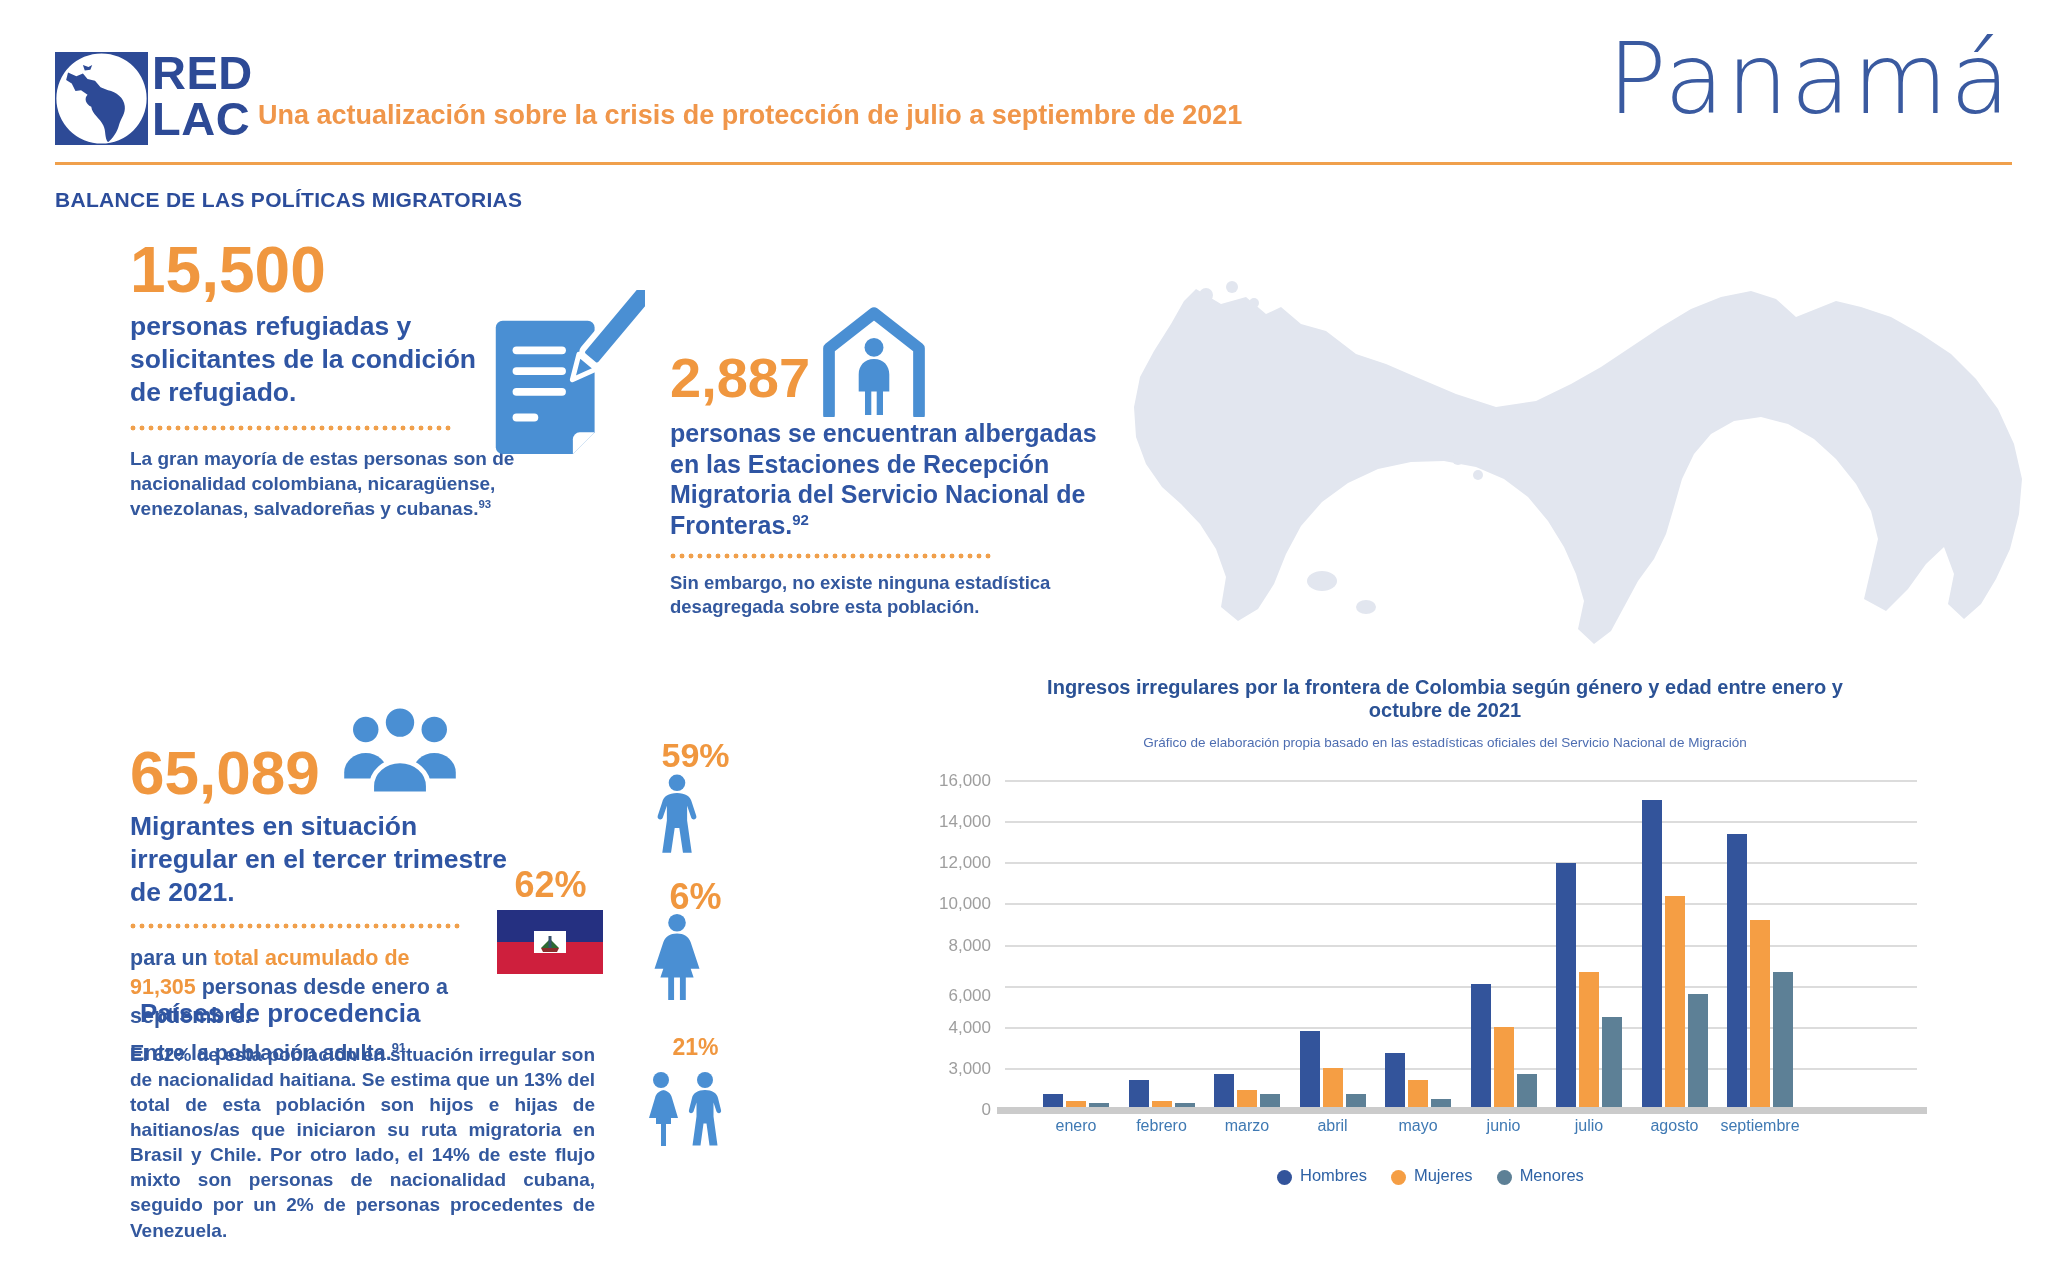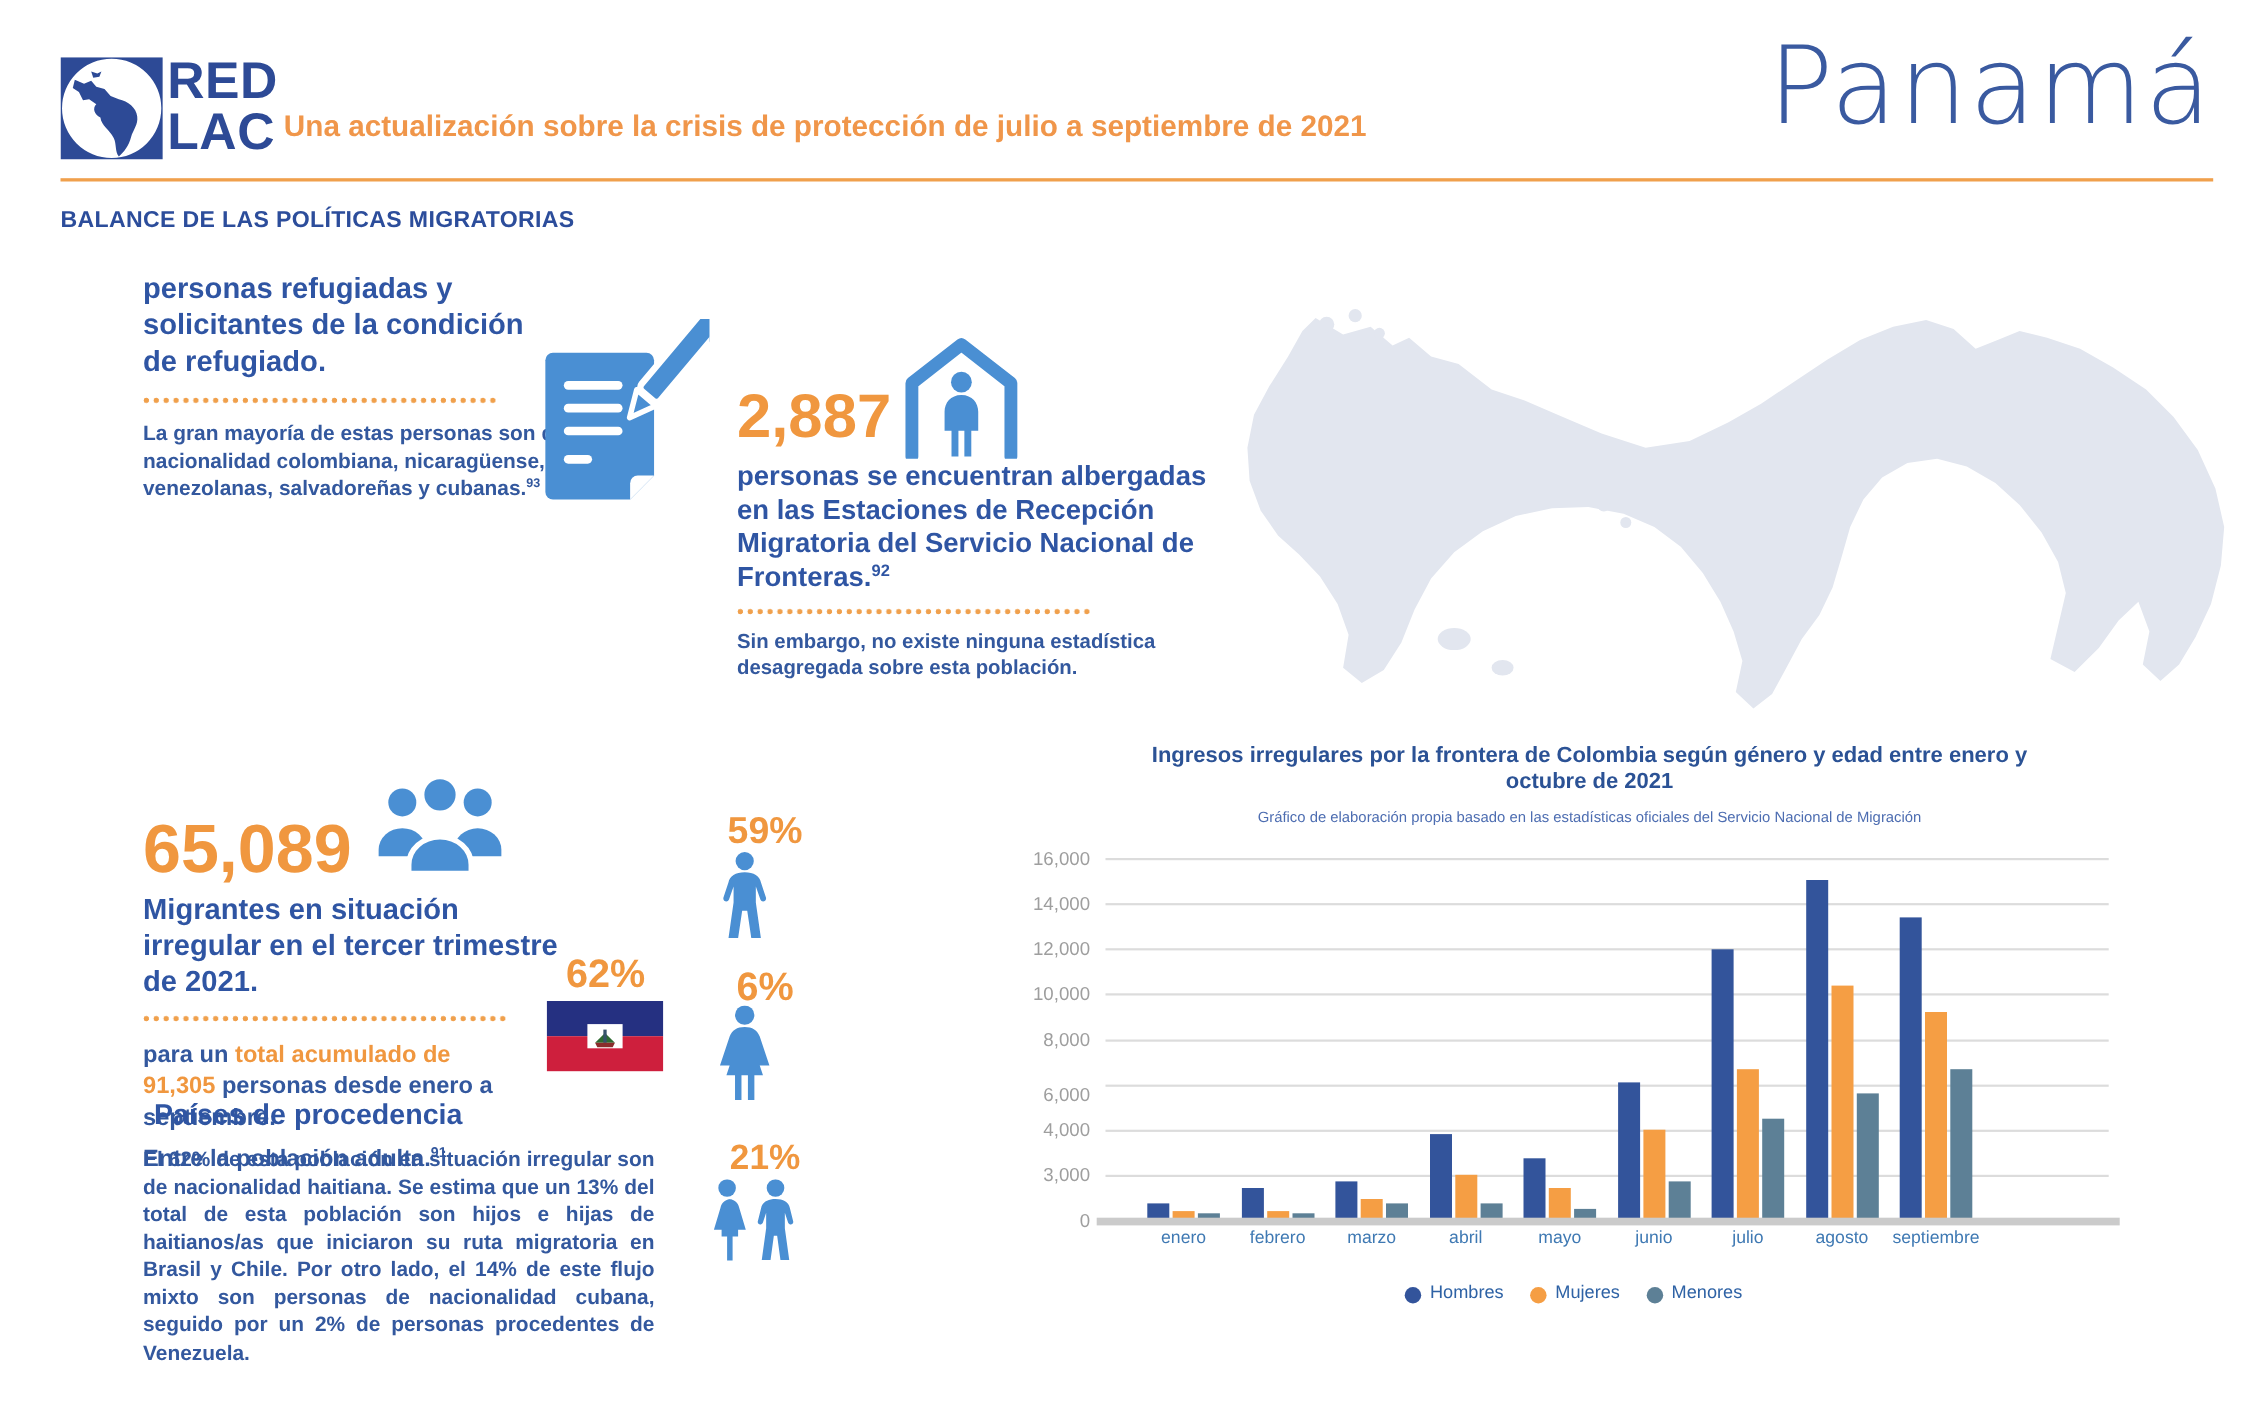--- a/index.html
+++ b/index.html
@@ -53,21 +53,21 @@
   #origin-title{font-size:26px;font-weight:bold;color:#2f55a3;padding-left:10px;}
   #origin-body{margin-top:13px;font-size:19px;font-weight:bold;color:#33589e;line-height:1.32;text-align:justify;}
 
   .pct{font-weight:bold;color:#f0973f;text-align:center;}
   #pct-59{left:648px;top:736px;width:95px;font-size:34px;text-align:center;}
   #man-icon{left:654px;top:774px;width:46px;height:82px;}
   #pct-62{left:498px;top:864px;width:105px;font-size:36px;}
   #haiti-flag{left:497px;top:910px;width:106px;height:64px;}
   #pct-38{left:648px;top:876px;width:95px;font-size:36px;}
   #woman-icon{left:650px;top:914px;width:54px;height:86px;}
-  #pct-21{left:648px;top:1034px;width:95px;font-size:32px;}
+  #pct-21{left:648px;top:1034px;width:95px;font-size:23px;}
   #children-icon{left:640px;top:1072px;width:86px;height:76px;}
 
   
   #chart-header{left:1030px;top:676px;width:830px;text-align:center;}
   #chart-title{font-size:20px;font-weight:bold;color:#2b5295;}
   #chart-subtitle{margin-top:13px;font-size:13.5px;color:#4d6db1;}
   #chart-plot{left:1005px;top:781px;width:912px;height:329px;}
   .gridline{position:absolute;left:0;width:912px;height:2px;background:#dcdcdc;}
   .ytick{position:absolute;left:-14px;transform:translateX(-100%);font-size:17px;color:#9e9e9e;}
   .bar{position:absolute;}
@@ -92,20 +92,21 @@
     <div>RED</div>
     <div>LAC</div>
   </div>
   <div id="hdr-subtitle" class="abs">Una actualización sobre la crisis de protección de julio a septiembre de 2021</div>
   <div id="country" class="abs">Panamá</div>
   <div id="hdr-rule" class="abs"></div>
 
   <div id="section-title" class="abs">BALANCE DE LAS POLÍTICAS MIGRATORIAS</div>
 
   <div id="stat1" class="abs">
+    <div class="big-num">15,500</div>
     <div class="stat-label">personas refugiadas y solicitantes de la condición de refugiado.</div>
     <div class="dotted"></div>
     <div class="stat-note"><span>La gran mayoría de estas personas son de nacionalidad colombiana, nicaragüense, venezolanas, salvadoreñas y cubanas.</span><sup>93</sup></div>
   </div>
   <svg id="doc-icon" class="abs" viewBox="0 0 170 176">
     <path fill="#4a8fd3" d="M26,30 h86 a7,7 0 0 1 7,7 v106 l-22,22 h-71 a7,7 0 0 1 -7,-7 v-121 a7,7 0 0 1 7,-7 z"></path>
     <path fill="#ffffff" d="M119,143 l-22,22 v-15 a7,7 0 0 1 7,-7 z"></path>
     <rect fill="#ffffff" x="36" y="56" width="54" height="8" rx="4"></rect>
     <rect fill="#ffffff" x="36" y="77" width="54" height="8" rx="4"></rect>
     <rect fill="#ffffff" x="36" y="98" width="54" height="8" rx="4"></rect>

